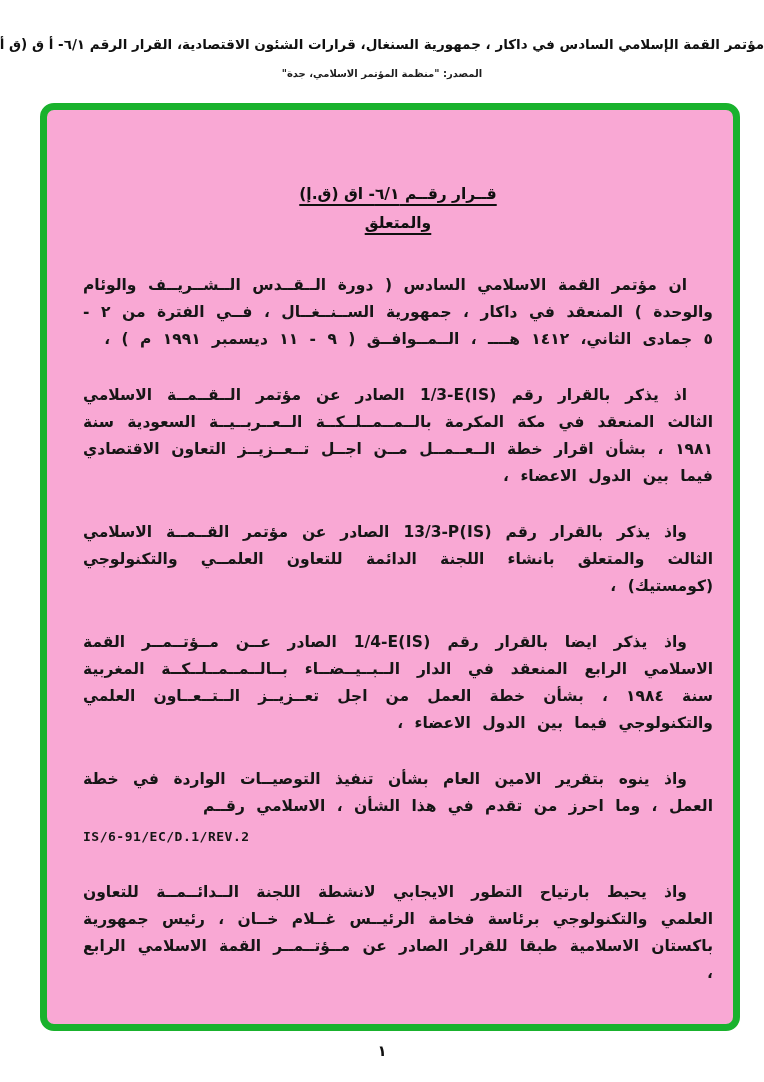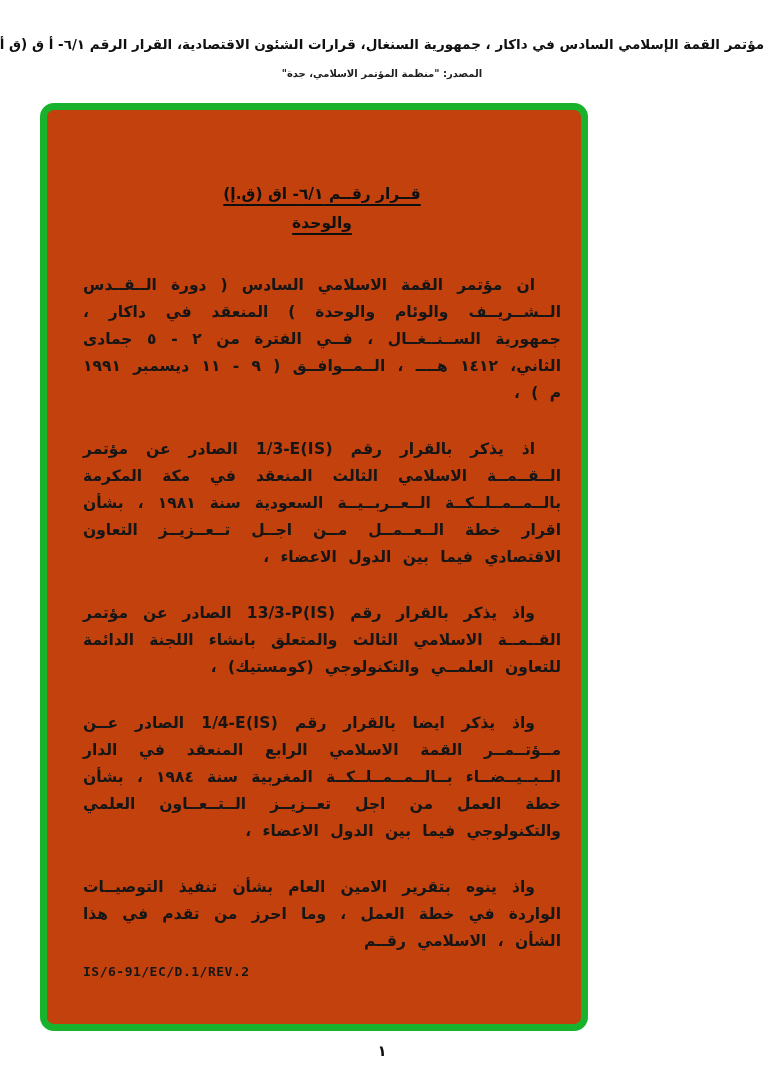--- a/index.html
+++ b/index.html
@@ -10,23 +10,23 @@
   .hdr1{
     position:absolute;top:36px;left:0;width:764px;text-align:center;
     direction:rtl;font-size:13.5px;font-weight:bold;white-space:nowrap;
     letter-spacing:0.1px;color:#101010;
   }
   .hdr2{
     position:absolute;top:68px;left:0;width:764px;text-align:center;
     direction:rtl;font-size:10px;font-weight:bold;color:#1c1c1c;
   }
   .frame{
-    position:absolute;left:40px;top:103px;width:548px;height:928px;
+    position:absolute;left:40px;top:103px;width:700px;height:928px;
     box-sizing:border-box;border:7px solid var(--green,#19b22d);
-    border-radius:14px;background:#c2410c;
+    border-radius:14px;background:#f9a8d4;
   }
   .content{
     direction:rtl;padding:70px 20px 0 36px;
   }
   .title{
     text-align:center;font-weight:bold;font-size:15.5px;line-height:29px;
     margin-bottom:34px;color:#101010;
   }
   .title .t{
     text-decoration:underline;text-underline-offset:5px;
@@ -56,30 +56,31 @@
 <body>
 
 <div class="hdr1">مؤتمر القمة الإسلامي السادس في داكار ، جمهورية السنغال، قرارات الشئون الاقتصادية، القرار الرقم ٦/١- أ ق (ق أ)</div>
 <div class="hdr2">المصدر: "منظمة المؤتمر الاسلامي، جدة"</div>
 
 <div class="frame">
   <div class="content">
 
     <div class="title">
       <div class="t">قــرار رقــم ٦/١- اق (ق.إ)</div>
-      <div class="t">والوحدة</div>
+      <div class="t">والمتعلق</div>
     </div>
 
     <p class="body"><span>ان مؤتمر القمة الاسلامي السادس ( دورة الــقــدس الــشــريــف والوئام والوحدة ) المنعقد في داكار ، جمهورية الســنــغــال ، فــي الفترة من ٢ - ٥ جمادى الثاني، ١٤١٢ هــــ ، الــمــوافــق ( ٩ - ١١ ديسمبر ١٩٩١ م ) ،</span></p>
 
     <p class="body"><span class="lead">اذ يذكر</span><span> بالقرار رقم ‪1/3-E(IS)‬ الصادر عن مؤتمر الــقــمــة الاسلامي الثالث المنعقد في مكة المكرمة بالــمــمــلــكــة الــعــربــيــة السعودية سنة ١٩٨١ ، بشأن اقرار خطة الــعــمــل مــن اجــل تــعــزيــز التعاون الاقتصادي فيما بين الدول الاعضاء ،</span></p>
 
     <p class="body"><span class="lead">واذ يذكر</span><span> بالقرار رقم ‪13/3-P(IS)‬ الصادر عن مؤتمر القــمــة الاسلامي الثالث والمتعلق بانشاء اللجنة الدائمة للتعاون العلمــي والتكنولوجي (كومستيك) ،</span></p>
 
     <p class="body"><span class="lead">واذ يذكر</span><span> ايضا بالقرار رقم ‪1/4-E(IS)‬ الصادر عــن مــؤتــمــر القمة الاسلامي الرابع المنعقد في الدار الــبــيــضــاء بــالــمــمــلــكــة المغربية سنة ١٩٨٤ ، بشأن خطة العمل من اجل تعــزيــز الــتــعــاون العلمي والتكنولوجي فيما بين الدول الاعضاء ،</span></p>
 
     <p class="body"><span class="lead">واذ ينوه</span><span> بتقرير الامين العام بشأن تنفيذ التوصيــات الواردة في خطة العمل ، وما احرز من تقدم في هذا الشأن ، الاسلامي رقــم</span><span class="code">IS/6-91/EC/D.1/REV.2</span></p>
 
+    <p class="body"><span class="lead">واذ يحيط</span><span> بارتياح التطور الايجابي لانشطة اللجنة الــدائــمــة للتعاون العلمي والتكنولوجي برئاسة فخامة الرئيــس غــلام خــان ، رئيس جمهورية باكستان الاسلامية طبقا للقرار الصادر عن مــؤتــمــر القمة الاسلامي الرابع ،</span></p>
 
   </div>
 </div>
 
 <div class="pageno">١</div>
 
 </body></html>

